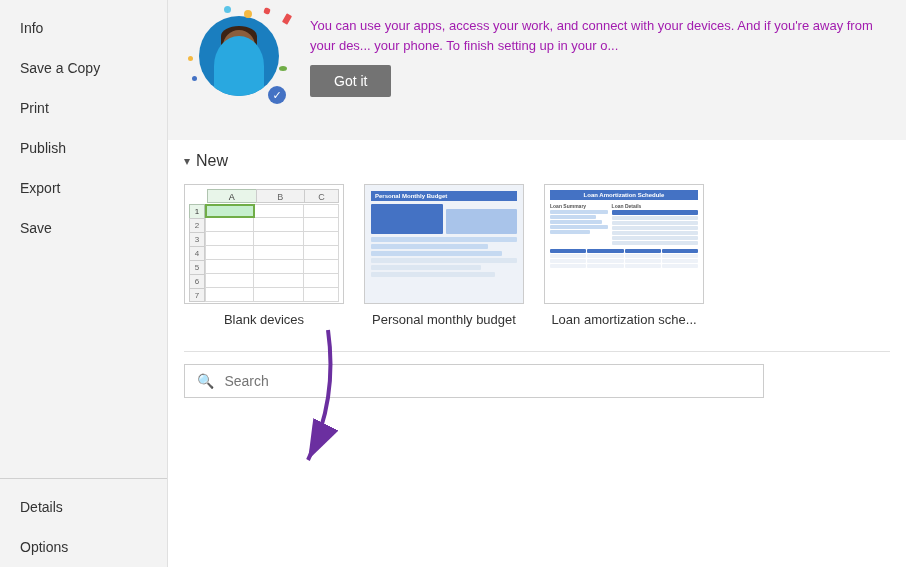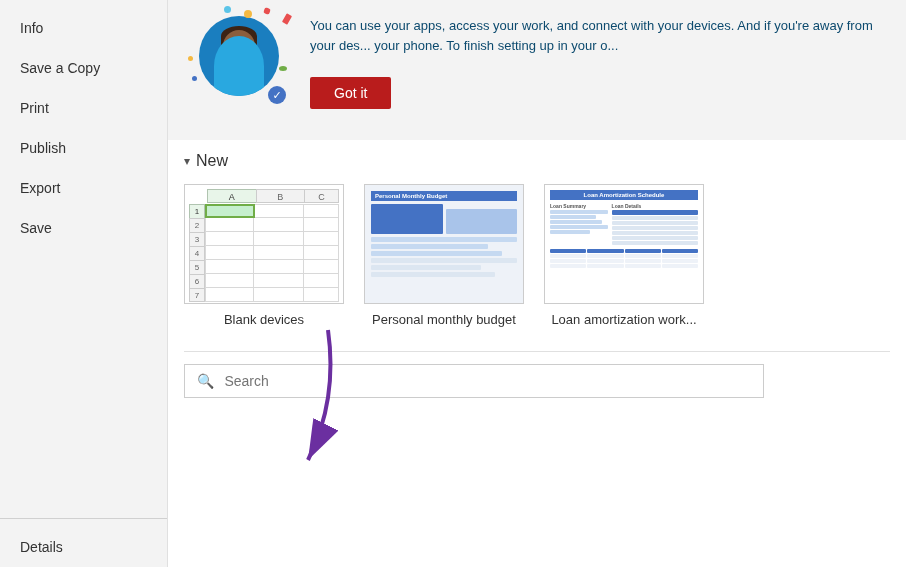--- a/index.html
+++ b/index.html
@@ -113,22 +113,22 @@
     }
 
     
     .confetti {
       position: absolute;
       border-radius: 2px;
     }
 
     .got-it-btn {
       display: inline-block;
-      margin-top: 22px;
-      background: #b91c1c;
+      margin-top: 10px;
+      background: #737373;
       color: white;
       border: none;
       padding: 8px 24px;
       font-size: 14px;
       cursor: pointer;
       border-radius: 2px;
     }
 
     
     .new-section {
@@ -259,20 +259,23 @@
   <div class="sidebar-item">
     <span>Save</span>
   </div>
 
   <div class="sidebar-spacer"></div>
 
   <div class="sidebar-bottom">
     <div class="sidebar-item">
       <span>Details</span>
     </div>
+    <div class="sidebar-item">
+      <span>Options</span>
+    </div>
   </div>
 </div>
 
 <div class="main">
 
   <div class="notification-area">
 
     <div class="illustration">
       <div class="illustration-circle">
         <div class="person-hair"></div>
@@ -287,21 +290,21 @@
       <div class="confetti" style="width:6px;height:10px;background:#e84f4f;top:8px;left:100px;border-radius:1px;transform:rotate(30deg);"></div>
       <div class="confetti" style="width:8px;height:5px;background:#70ad47;top:60px;left:95px;border-radius:50%;"></div>
       <div class="confetti" style="width:5px;height:5px;background:#4472c4;top:70px;left:8px;border-radius:50%;"></div>
 
       <div style="position:absolute;bottom:12px;right:8px;width:18px;height:18px;background:#4472c4;border-radius:50%;display:flex;align-items:center;justify-content:center;">
         <span style="color:white;font-size:11px;line-height:1;">✓</span>
       </div>
     </div>
 
     <div style="flex:1;">
-      <div style="font-size:13px;color:#0c4a6e;line-height:1.5;">
+      <div style="font-size:13px;color:#a21caf;line-height:1.5;">
         <span>You can use your apps, access your work, and connect with your devices. And if you're away from your des... your phone. To finish setting up in your o...</span>
       </div>
       <button class="got-it-btn">
         <span>Got it</span>
       </button>
     </div>
   </div>
 
   <div class="new-section">
     <div class="new-header">
@@ -427,21 +430,21 @@
               <div style="flex:1;height:4px;background:#eef2f8;border-radius:1px;"></div>
             </div>
             <div style="display:flex;gap:1px;">
               <div style="flex:1;height:4px;background:#eef2f8;border-radius:1px;"></div>
               <div style="flex:1;height:4px;background:#eef2f8;border-radius:1px;"></div>
               <div style="flex:1;height:4px;background:#eef2f8;border-radius:1px;"></div>
               <div style="flex:1;height:4px;background:#eef2f8;border-radius:1px;"></div>
             </div>
           </div>
         </div>
-        <span class="template-label">Loan amortization work...</span>
+        <span class="template-label">Loan amortization sche...</span>
       </div>
 
     </div>
   </div>
 
   <hr class="divider">
 
   <div class="search-area">
     <div class="search-bar">
       <span class="search-icon-wrap">🔍</span>

